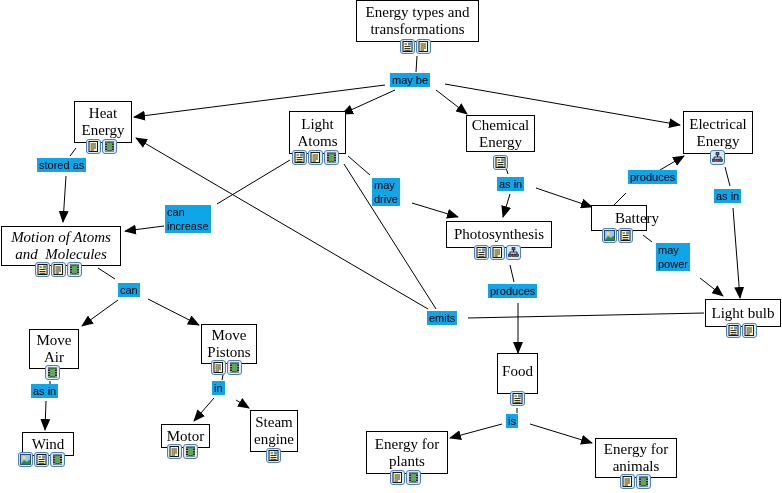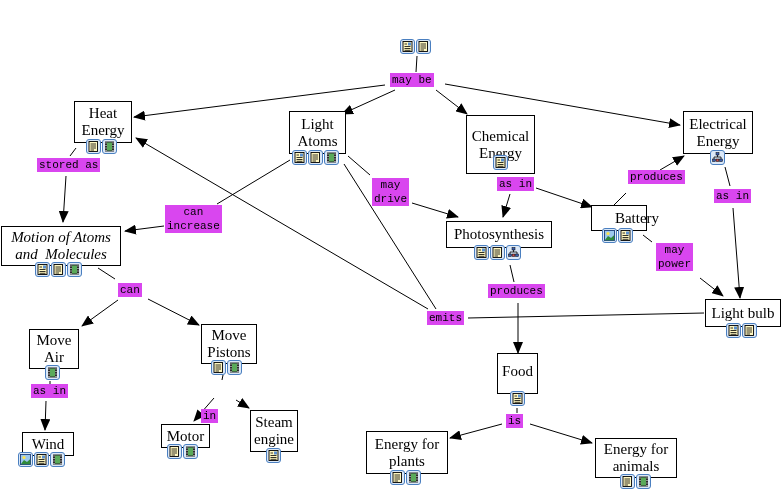--- a/index.html
+++ b/index.html
@@ -33,26 +33,25 @@
     border: 1px solid #4a7fc0;
     border-radius: 3px;
     background: #dbe8f7;
     box-sizing: border-box;
     position: relative;
     display: inline-block;
   }
   .ico svg { position: absolute; left: 1px; top: 1px; width: 11px; height: 11px; }
   .link {
     position: absolute;
-    font-family: Liberation Mono, monospace;
+    font-family: Liberation Sans, sans-serif;
     font-size: 11px;
     line-height: 14px;
     color: #000;
-    background: #d946ef;
-    text-align: center;
+    background: #0ea5e9;
     white-space: pre;
     padding: 0 2px;
   }
 </style>
 </head>
 <body>
 
 <div id="canvas">
   <svg id="edges" width="782" height="493">
     <defs>
@@ -129,20 +128,24 @@
       <line x1="518" y1="303" x2="518" y2="353" marker-end="url(#arr)"></line>
 
       <line x1="517" y1="408" x2="517" y2="413"></line>
 
       <line x1="502" y1="424" x2="450" y2="438" marker-end="url(#arr)"></line>
 
       <line x1="530" y1="424" x2="592" y2="443" marker-end="url(#arr)"></line>
     </g>
   </svg>
 
+  <div class="node" style="left:356px;top:0px;width:123px;height:42px;">
+    <span class="label">Energy types and
+transformations</span>
+  </div>
   <div class="icons" style="left:400px;top:39px;">
       <span class="ico">
         <svg viewBox="0 0 11 11">
           <rect x="1" y="0.5" width="9" height="10" fill="#fff7c0" stroke="#000" stroke-width="0.9"></rect>
           <rect x="6" y="1.5" width="3" height="3" fill="#5a8fd0"></rect>
           <line x1="2.5" y1="3" x2="5" y2="3" stroke="#000" stroke-width="0.8"></line>
           <line x1="2.5" y1="5.5" x2="8.5" y2="5.5" stroke="#000" stroke-width="0.8"></line>
           <line x1="2.5" y1="7.5" x2="8.5" y2="7.5" stroke="#000" stroke-width="0.8"></line>
           <line x1="2.5" y1="9.3" x2="8.5" y2="9.3" stroke="#000" stroke-width="0.8"></line>
         </svg>
@@ -221,21 +224,21 @@
           <rect x="1.5" y="6.5" width="1" height="1" fill="#fff"></rect>
           <rect x="1.5" y="9" width="1" height="1" fill="#fff"></rect>
           <rect x="8.5" y="1.5" width="1" height="1" fill="#fff"></rect>
           <rect x="8.5" y="4" width="1" height="1" fill="#fff"></rect>
           <rect x="8.5" y="6.5" width="1" height="1" fill="#fff"></rect>
           <rect x="8.5" y="9" width="1" height="1" fill="#fff"></rect>
         </svg>
       </span>
     </div>
 
-  <div class="node" style="left:466px;top:115px;width:69px;height:59px;">
+  <div class="node" style="left:466px;top:115px;width:69px;height:37px;">
     <span class="label">Chemical
 Energy</span>
   </div>
   <div class="icons" style="left:493px;top:155px;">
       <span class="ico">
         <svg viewBox="0 0 11 11">
           <rect x="1" y="0.5" width="9" height="10" fill="#fff7c0" stroke="#000" stroke-width="0.9"></rect>
           <rect x="6" y="1.5" width="3" height="3" fill="#5a8fd0"></rect>
           <line x1="2.5" y1="3" x2="5" y2="3" stroke="#000" stroke-width="0.8"></line>
           <line x1="2.5" y1="5.5" x2="8.5" y2="5.5" stroke="#000" stroke-width="0.8"></line>
@@ -607,15 +610,15 @@
 drive</div>
   <div class="link" style="left:497px;top:177px;">as in</div>
   <div class="link" style="left:628px;top:170px;">produces</div>
   <div class="link" style="left:714px;top:189px;">as in</div>
   <div class="link" style="left:656px;top:243px;">may
 power</div>
   <div class="link" style="left:427px;top:311px;">emits</div>
   <div class="link" style="left:118px;top:283px;">can</div>
   <div class="link" style="left:488px;top:284px;">produces</div>
   <div class="link" style="left:31px;top:384px;">as in</div>
-  <div class="link" style="left:201px;top:381px;margin-top:28px;">in</div>
+  <div class="link" style="left:212px;top:381px;">in</div>
   <div class="link" style="left:506px;top:414px;">is</div>
 </div>
 
 </body></html>

